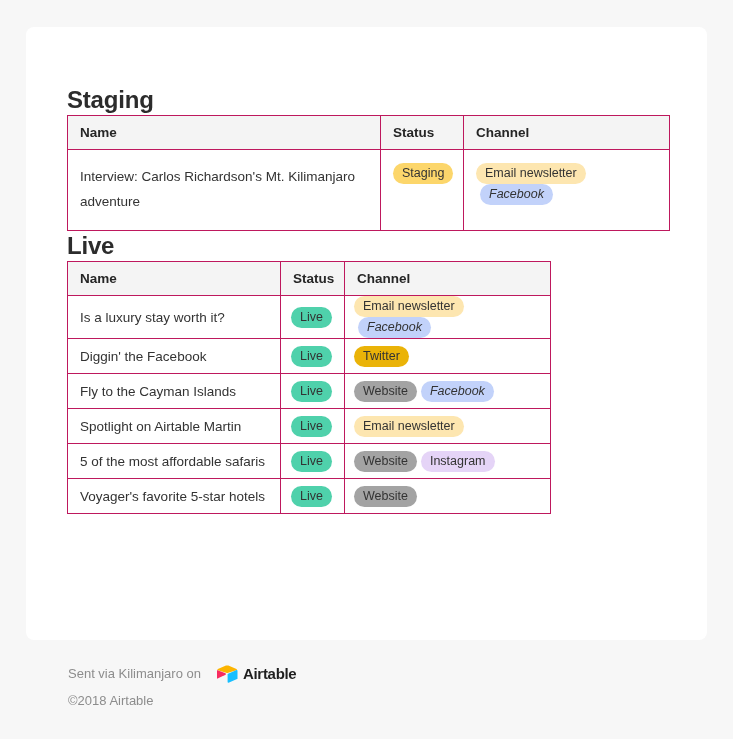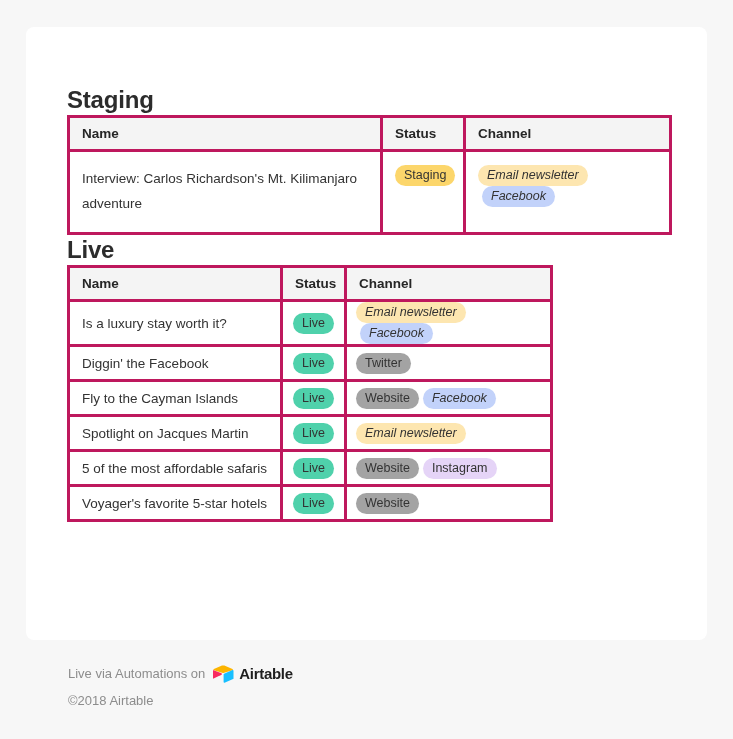--- a/index.html
+++ b/index.html
@@ -46,21 +46,21 @@
 
   table.data-table {
     border-collapse: collapse;
     border-spacing: 0;
     table-layout: fixed;
     font-size: 13.5px;
     color: #333333;
   }
   table.data-table th,
   table.data-table td {
-    border: 3px solid #be185d;
+    border: 1px solid #be185d;
     text-align: left;
     vertical-align: middle;
     padding: 0 12px;
     box-sizing: border-box;
   }
   table.data-table th {
     background: #f4f4f4;
     font-weight: bold;
     color: #262626;
     font-size: 13.5px;
@@ -106,23 +106,23 @@
     font-size: 12.5px;
     line-height: 14px;
     color: #333333;
     white-space: nowrap;
     vertical-align: middle;
   }
   .pill + .pill { margin-left: 4px; }
 
   .pill-status-staging { background: #fcd66b; }
   .pill-status-live    { background: #4fd1ab; }
-  .pill-email          { background: #fde6b0; font-style: italic; }
+  .pill-email          { background: #fde6b0; }
   .pill-facebook       { background: #c2d2fa; font-style: italic; }
-  .pill-twitter        { background: #a3a3a3; }
+  .pill-twitter        { background: #eab308; }
   .pill-website        { background: #a3a3a3; }
   .pill-instagram      { background: #e5d4f7; }
 
   .footer {
     position: absolute;
     left: 68px;
     top: 663px;
     width: 600px;
   }
   .footer-line1 {
@@ -135,21 +135,21 @@
   }
   .footer-line2 {
     margin-top: 7px;
     font-size: 13px;
     color: #8d8d8d;
     line-height: 18px;
   }
   .airtable-logo {
     display: inline-flex;
     align-items: center;
-    margin-left: 8px;
+    margin-left: 16px;
   }
   .airtable-logo svg { display: block; }
   .airtable-wordmark {
     margin-left: 5px;
     font-size: 15px;
     font-weight: bold;
     color: #1f1f1f;
     letter-spacing: -0.3px;
   }
 </style>
@@ -231,21 +231,21 @@
             <td class="cell-status">
               <span class="pill pill-status-live">Live</span>
             </td>
             <td class="cell-channel">
               <span class="pill pill-website">Website</span><span class="pill pill-facebook">Facebook</span>
             </td>
           </tr>
 
 
           <tr>
-            <td class="cell-name">Spotlight on Jacques Martin</td>
+            <td class="cell-name">Spotlight on Airtable Martin</td>
             <td class="cell-status">
               <span class="pill pill-status-live">Live</span>
             </td>
             <td class="cell-channel">
               <span class="pill pill-email">Email newsletter</span>
             </td>
           </tr>
 
           <tr>
             <td class="cell-name">5 of the most affordable safaris</td>
@@ -268,21 +268,21 @@
           </tr>
 
         </tbody>
       </table>
 
     </div>
   </div>
 
   <div class="footer">
     <div class="footer-line1">
-      <span>Live via Automations on</span>
+      <span>Sent via Kilimanjaro on</span>
       <span class="airtable-logo">
         <span>
           <svg width="21" height="18" viewBox="0 0 21 18" xmlns="http://www.w3.org/2000/svg">
             <path d="M9.0 0.6 L0.9 3.9 C0.3 4.15 0.3 5.0 0.95 5.2 L9.1 7.8 C9.8 8.03 10.55 8.03 11.25 7.8 L19.4 5.2 C20.05 5.0 20.05 4.15 19.45 3.9 L11.35 0.6 C10.6 0.3 9.75 0.3 9.0 0.6 Z" fill="#fcb400"></path>
             <path d="M10.6 9.35 L10.6 17.0 C10.6 17.5 11.1 17.85 11.55 17.67 L20.05 14.1 C20.33 13.99 20.5 13.72 20.5 13.43 L20.5 5.78 C20.5 5.28 20.0 4.93 19.55 5.11 L11.05 8.68 C10.77 8.79 10.6 9.06 10.6 9.35 Z" fill="#18bfff"></path>
             <path d="M8.6 9.75 L6.1 10.96 L5.84 11.09 L0.6 13.6 C0.15 13.82 -0.43 13.49 -0.43 12.99 L-0.43 5.85 C-0.43 5.67 -0.34 5.51 -0.22 5.39 C-0.17 5.34 -0.11 5.29 -0.05 5.25 C0.13 5.14 0.39 5.11 0.61 5.2 L8.52 8.33 C8.92 8.49 8.96 9.06 8.6 9.75 Z" fill="#f82b60"></path>
           </svg>
         </span>
         <span class="airtable-wordmark">Airtable</span>
       </span>

